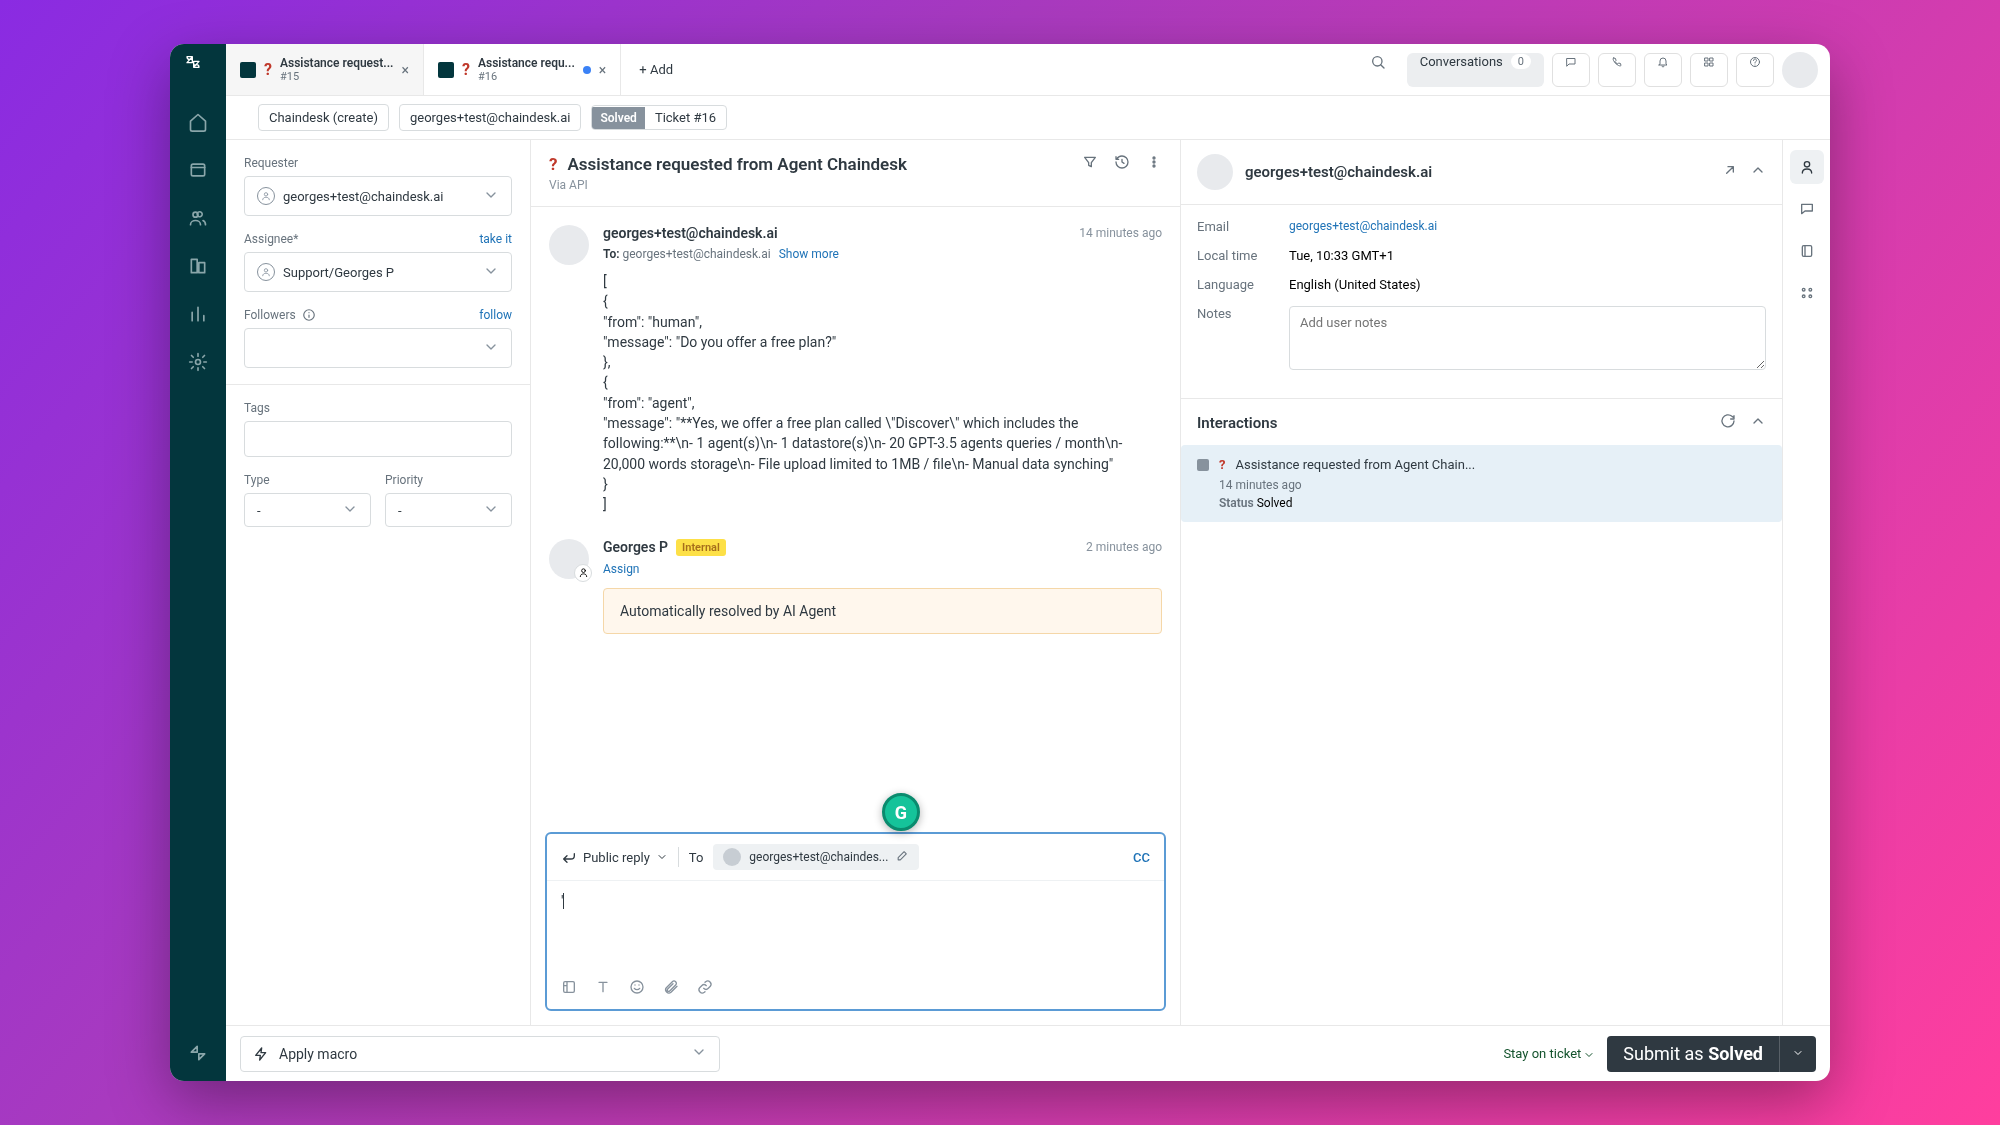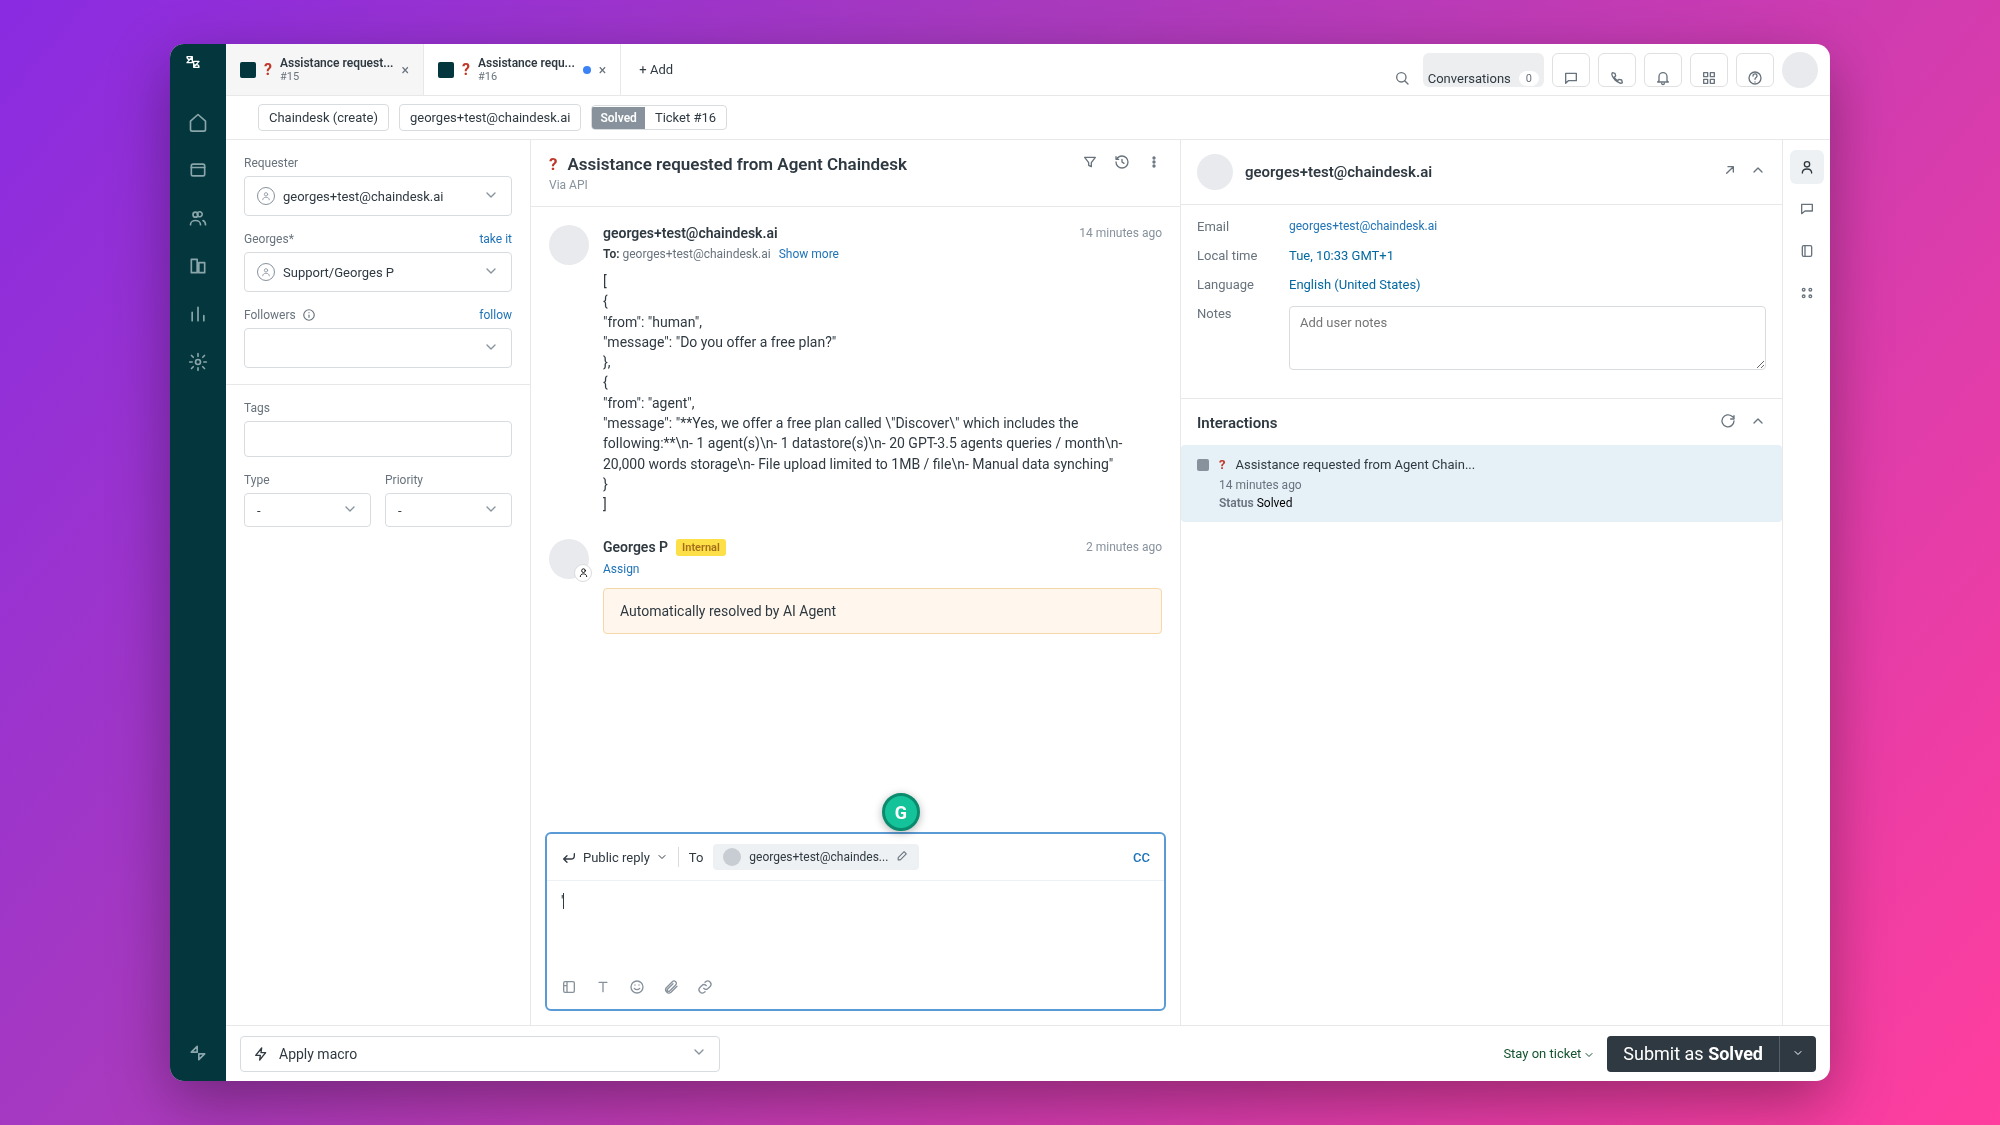--- a/index.html
+++ b/index.html
@@ -18,21 +18,21 @@
 .tab .tmini{width:16px;height:16px;background:#03363d;border-radius:2px;flex-shrink:0}
 .tab .q{color:#c0392b;font-weight:700;flex-shrink:0}
 .tab .ttxt{display:flex;flex-direction:column;min-width:0}
 .tab .ttxt .t1{font-size:12px;font-weight:600;white-space:nowrap;overflow:hidden;text-overflow:ellipsis;max-width:130px;color:#2f3941}
 .tab .ttxt .t2{font-size:11px;color:#68737d}
 .tab .dot{width:8px;height:8px;border-radius:50%;background:#3b82f6;flex-shrink:0}
 .tab .x{color:#68737d;font-size:14px;margin-left:auto;flex-shrink:0}
 .addtab{padding:0 18px;color:#2f3941;font-size:13px;cursor:pointer}
 .topbar .tspacer{flex:1}
 .topicons{display:flex;align-items:center;gap:8px;padding-right:12px}
-.topicons .tbtn{height:34px;padding:0 4px;border-radius:6px;display:flex;align-items:flex-end;justify-content:center;color:#68737d;cursor:pointer;border:1px solid transparent}
+.topicons .tbtn{height:34px;padding:0 12px;border-radius:6px;display:flex;align-items:flex-start;justify-content:center;color:#68737d;cursor:pointer;border:1px solid transparent}
 .topicons .conv{background:#eceef0;font-size:13px;color:#2f3941;gap:8px}
 .topicons .conv .badge{background:#fff;border-radius:10px;padding:1px 7px;font-size:11px;color:#68737d}
 .topicons .iconbtn{width:38px;border:1px solid #e0e0e0}
 .topicons .avatar{width:36px;height:36px;border-radius:50%;background:#e8eaed}
 .crumbs{height:44px;border-bottom:1px solid #e8e8e8;display:flex;align-items:center;gap:10px;padding:0 32px}
 .crumb{border:1px solid #d8dcde;border-radius:4px;padding:5px 10px;font-size:13px;color:#2f3941;cursor:pointer}
 .pill{display:flex;align-items:center;border:1px solid #d8dcde;border-radius:4px;overflow:hidden}
 .pill .st{background:#87929d;color:#fff;font-size:12px;font-weight:600;padding:4px 8px}
 .pill .tk{font-size:13px;padding:4px 10px;color:#2f3941}
 .body{flex:1;display:flex;min-height:0}
@@ -95,21 +95,21 @@
 .rtabs .rt.active{background:#eef1f3;color:#2f3941}
 .rightwrap{display:flex;flex:1;min-height:0}
 .rcontent{flex:1;display:flex;flex-direction:column;min-width:0}
 .rhead{padding:14px 16px;display:flex;align-items:center;gap:12px;border-bottom:1px solid #e8e8e8}
 .rhead .rav{width:36px;height:36px;border-radius:50%;background:#e8eaed}
 .rhead .rn{font-weight:600;font-size:15px;color:#2f3941;flex:1;white-space:nowrap;overflow:hidden;text-overflow:ellipsis}
 .rhead .ri{color:#68737d;cursor:pointer}
 .rinfo{padding:14px 16px;border-bottom:1px solid #e8e8e8}
 .rinfo .irow{display:flex;margin-bottom:14px;font-size:13px}
 .rinfo .irow .k{width:92px;color:#68737d;flex-shrink:0}
-.rinfo .irow .v{color:#0369a1;flex:1}
+.rinfo .irow .v{color:#000000;flex:1}
 .rinfo .irow .v.link{color:#1f73b7}
 .rinfo textarea{width:100%;border:1px solid #d8dcde;border-radius:4px;padding:8px 10px;font-size:13px;resize:vertical;height:64px;font-family:inherit}
 .rint{padding:14px 16px}
 .rint .ih{display:flex;align-items:center;margin-bottom:12px}
 .rint .ih .it{font-weight:600;font-size:15px;color:#2f3941}
 .rint .ih .ii{margin-left:auto;display:flex;gap:14px;color:#68737d}
 .intcard{background:#e6f0f7;border-radius:4px;padding:12px 14px;margin:0 -16px;padding-left:16px;padding-right:16px}
 .intcard .r1{display:flex;align-items:center;gap:10px;font-size:13px;color:#2f3941;margin-bottom:6px}
 .intcard .sq{width:12px;height:12px;background:#87929d;border-radius:2px;flex-shrink:0}
 .intcard .q{color:#c0392b;font-weight:700}
@@ -255,21 +255,21 @@
                 <circle cx="12" cy="8" r="4"></circle>
                 <path d="M4 21c0-4 4-6 8-6s8 2 8 6"></path>
               </svg>
             </span>
             <span>georges+test@chaindesk.ai</span>
             <span class="chev"><svg viewBox="0 0 24 24">
                 <path d="M6 9l6 6 6-6"></path>
               </svg></span>
           </div>
         <div class="row">
-            <div class="lbl" style="margin:0">Georges*</div>
+            <div class="lbl" style="margin:0">Assignee*</div>
             <span class="link">take it</span>
           </div>
         <div class="sel">
             <span class="usr">
               <svg viewBox="0 0 24 24">
                 <circle cx="12" cy="8" r="4"></circle>
                 <path d="M4 21c0-4 4-6 8-6s8 2 8 6"></path>
               </svg>
             </span>
             <span>Support/Georges P</span>

